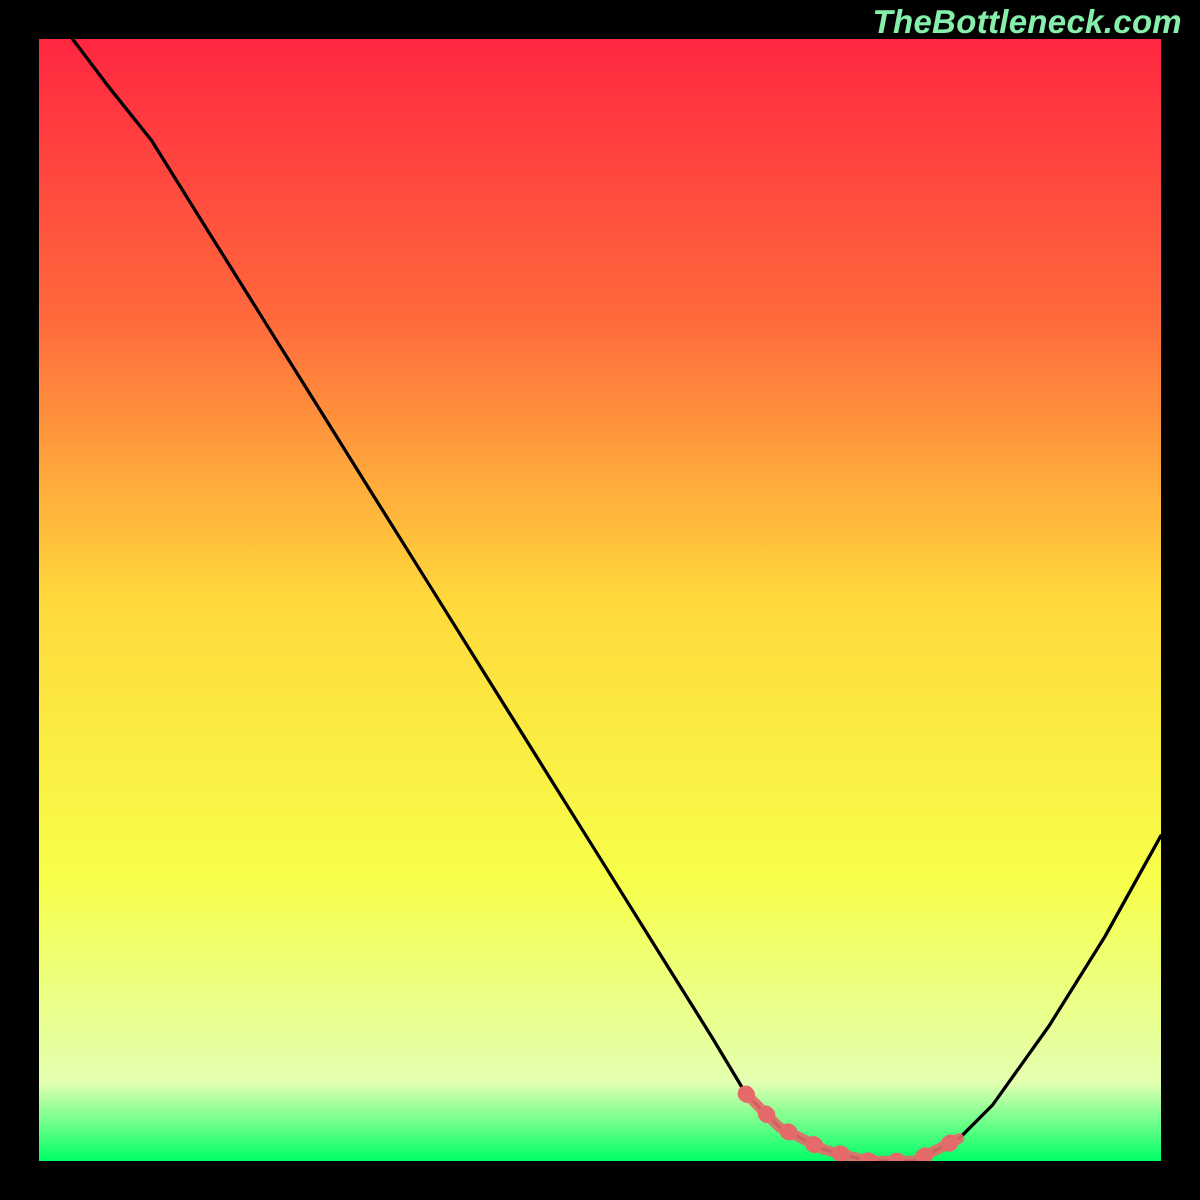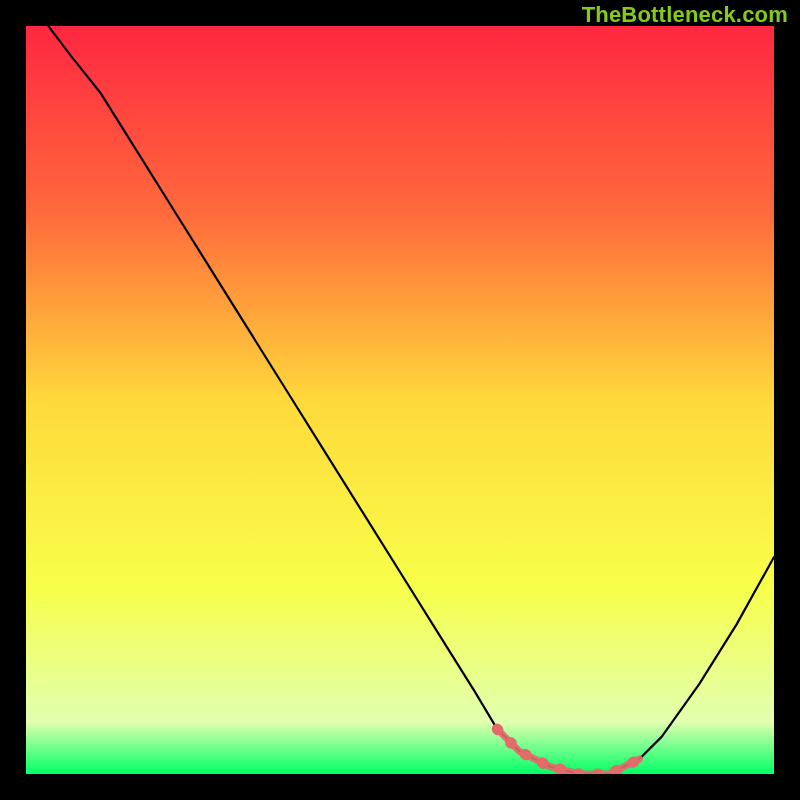--- a/index.html
+++ b/index.html
@@ -10,22 +10,23 @@
     height: 800px;
     background: #000;
   }
   .watermark {
     position: absolute;
     top: 2px;
     right: 12px;
     font-family: Arial, Helvetica, sans-serif;
     font-size: 22px;
     font-weight: 600;
-    color: #84cc16;
+    color: #86efac;
     letter-spacing: 0.2px;
+    font-style: italic;
   }
   .plot {
     position: absolute;
     left: 26px;
     top: 26px;
     width: 748px;
     height: 748px;
   }
   .plot svg { display: block; }
 </style>

